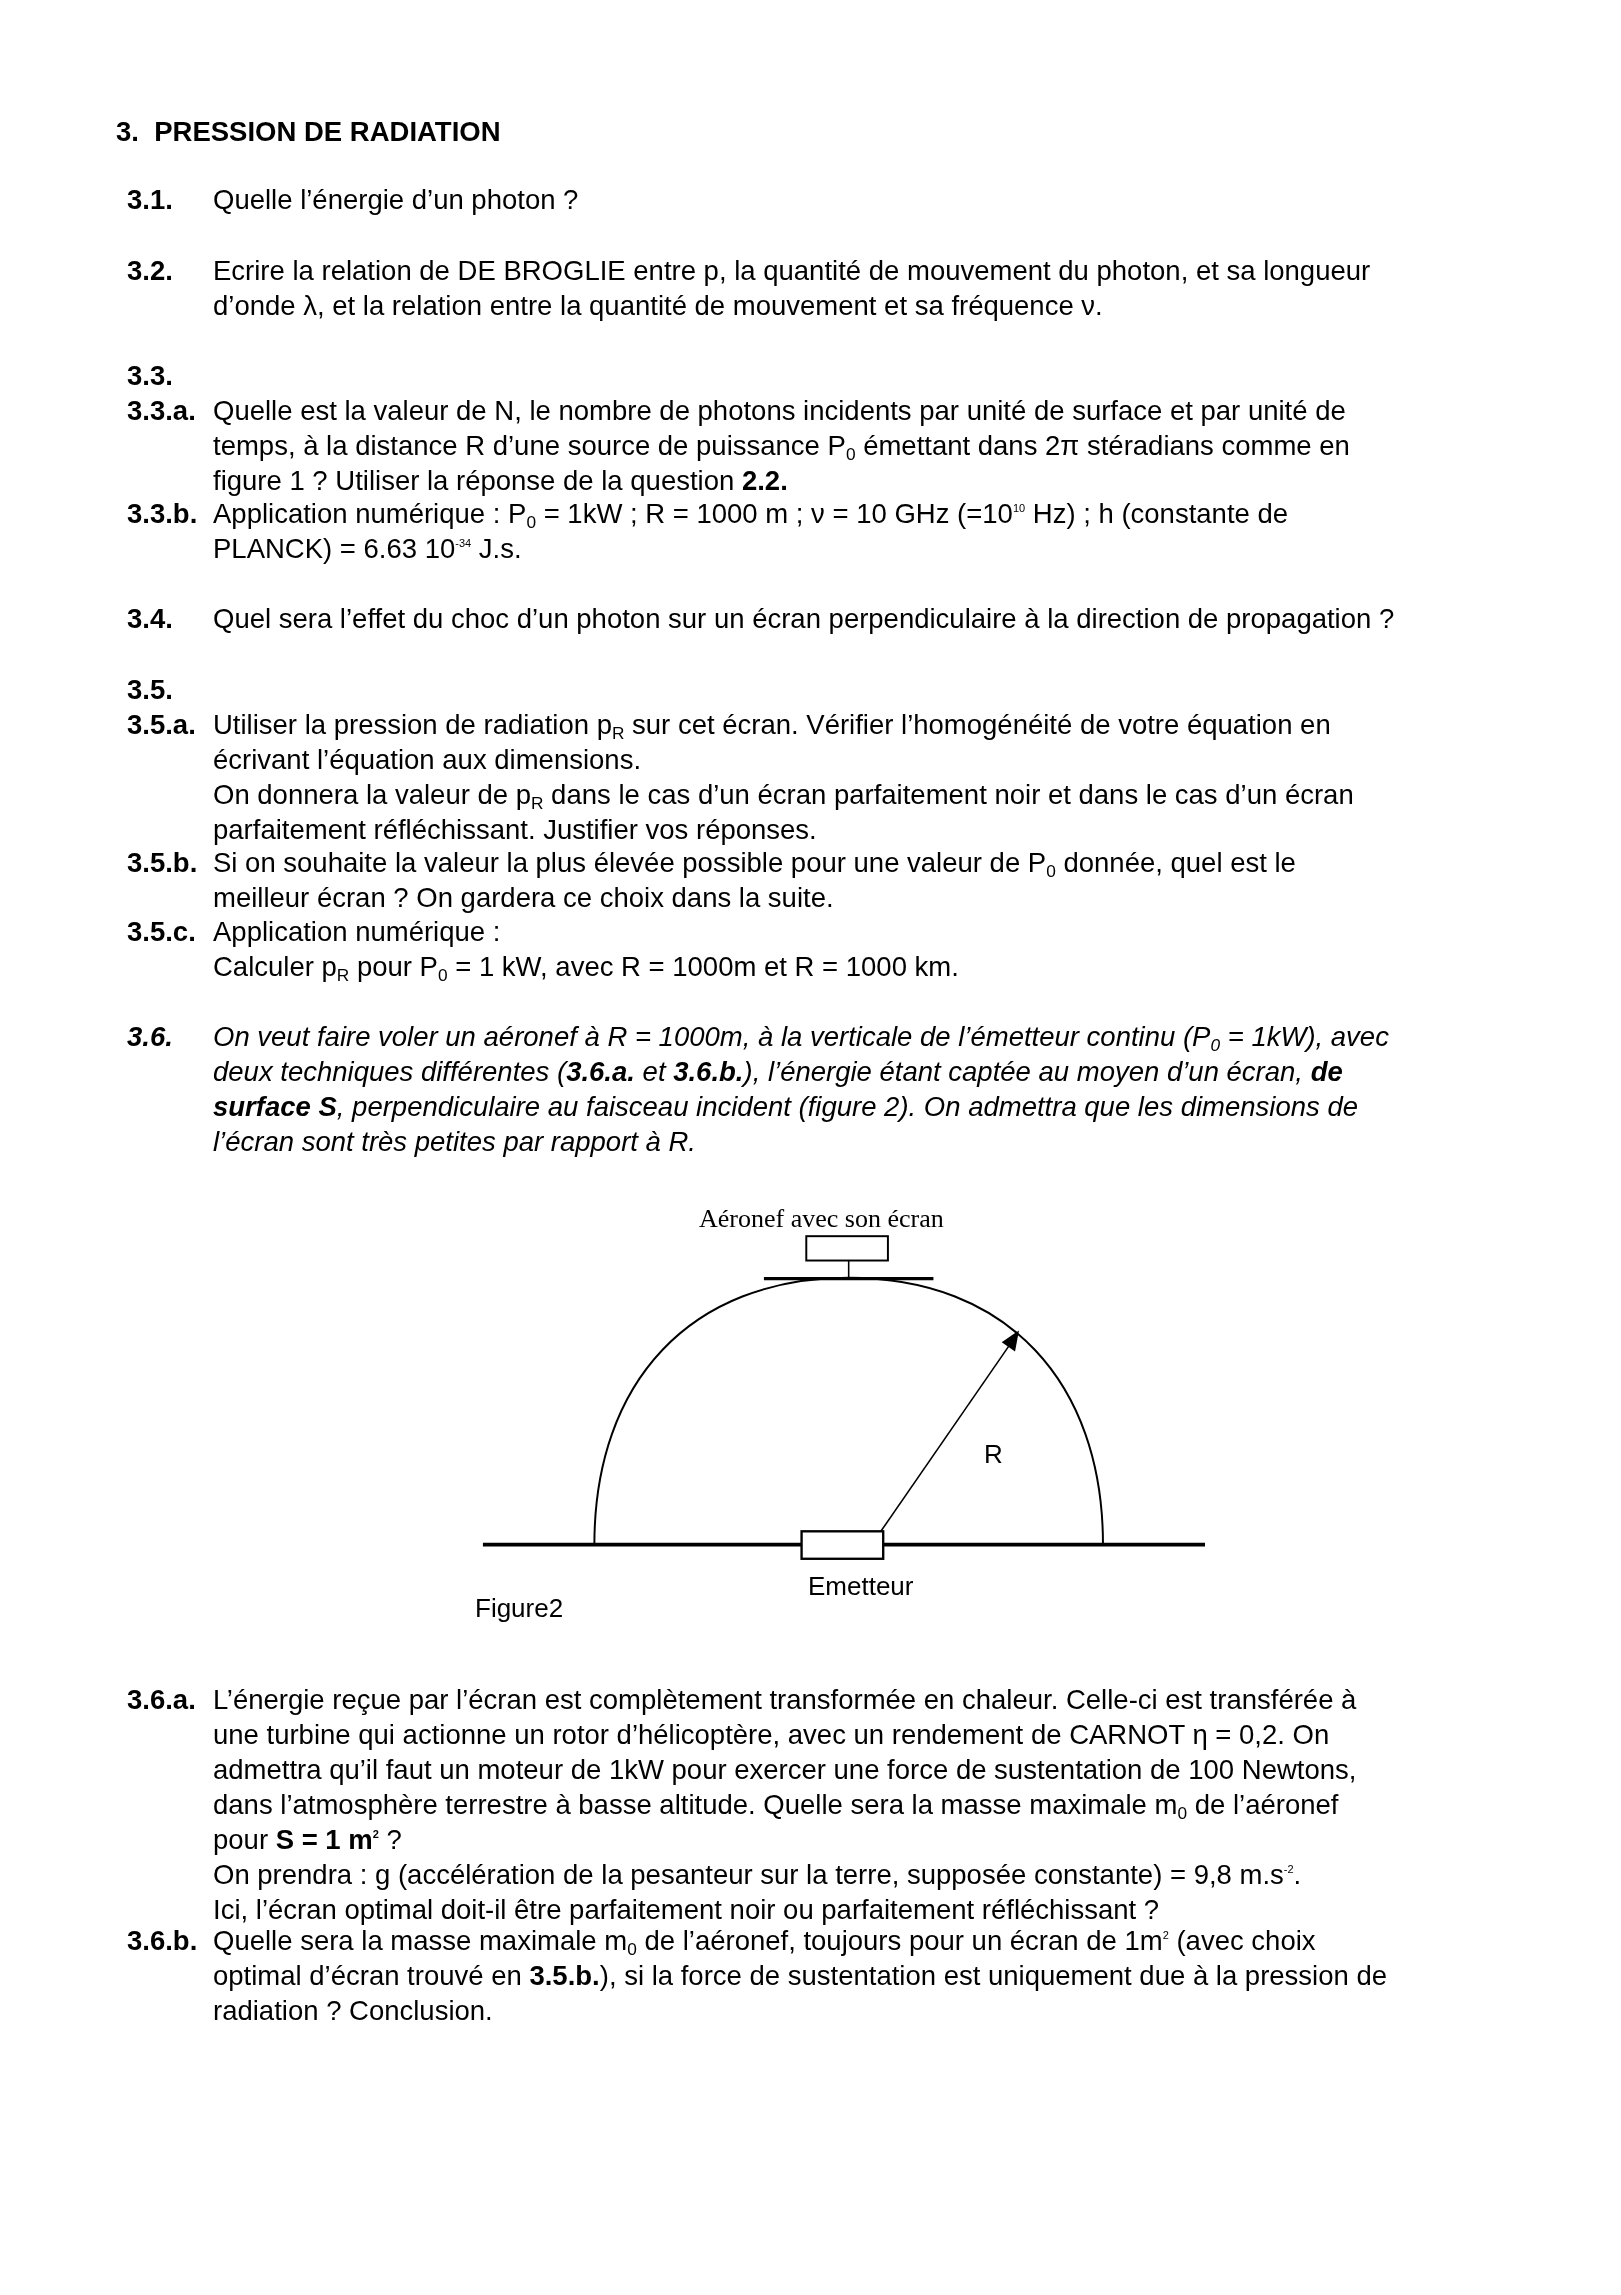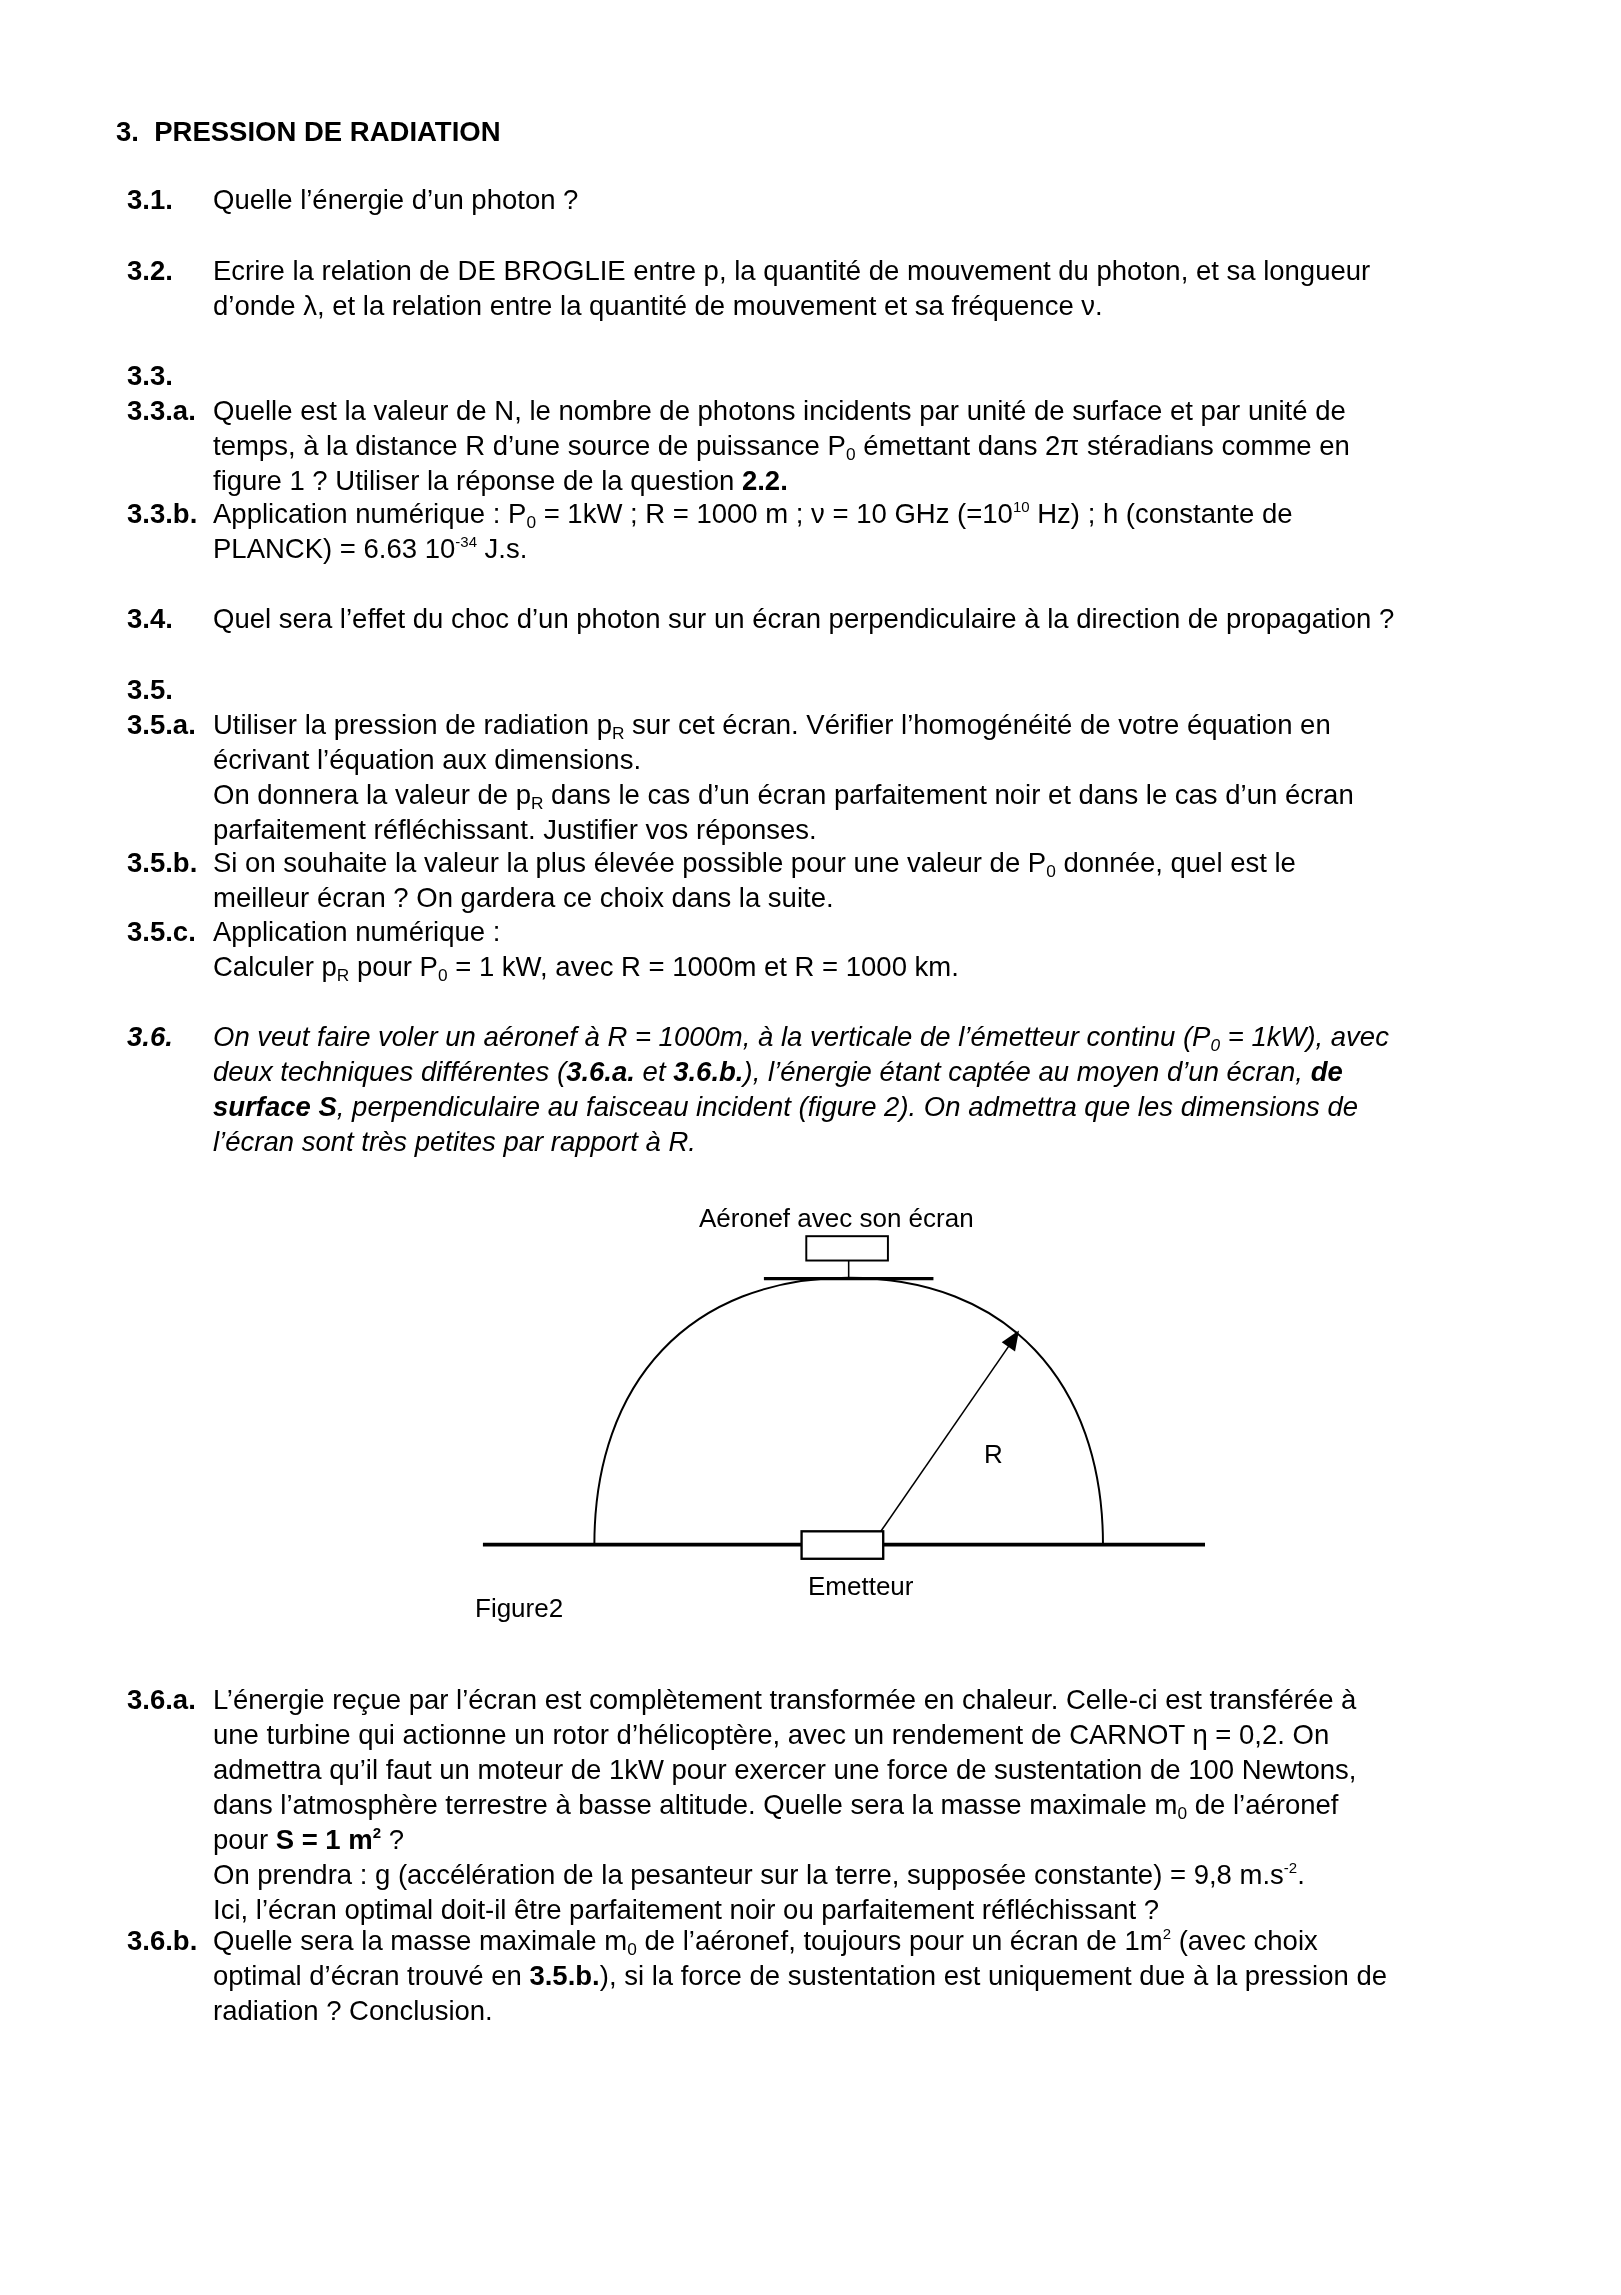--- a/index.html
+++ b/index.html
@@ -9,21 +9,21 @@
     font-size: 27.5px; line-height: 35px;
   }
   .page { position: absolute; left: 0; top: 0; width: 1622px; height: 2029px; border-radius: 22px; }
   .section-title { position: absolute; left: 116px; top: 114px; font-weight: bold; font-size: 27.5px; }
   .q { position: absolute; left: 116px; width: 1429px; }
   .q .num { position: absolute; left: 0; top: 0; font-weight: bold; margin-left: 11px; }
   .q .body { margin-left: 97px; }
   .q .line { display: block; white-space: nowrap; }
   b { font-weight: bold; }
   sub { font-size: 17.3px; vertical-align: -4.7px; line-height: 0; }
-  sup { font-size: 15px; vertical-align: 11px; line-height: 0; }
+  sup { font-size: 11px; vertical-align: 11px; line-height: 0; }
   .fig { position: absolute; left: 0; top: 0; }
   .fig-text { position: absolute; font-size: 26px; white-space: nowrap; }
 </style>
 </head>
 <body>
 
 <div class="page">
 
   <div class="section-title">
     <span>3.</span>&nbsp;&nbsp;<span>PRESSION DE RADIATION</span>
@@ -123,21 +123,21 @@
 
       <line x1="1081" y1="1606" x2="1081" y2="1629" stroke="#000" stroke-width="2"></line>
 
       <rect x="1027" y="1575" width="104" height="31" fill="#fff" stroke="#000" stroke-width="2.5"></rect>
 
       <rect x="1021" y="1951" width="104" height="35" fill="#fff" stroke="#000" stroke-width="3"></rect>
 
       <line x1="1122" y1="1951" x2="1285" y2="1715" stroke="#000" stroke-width="2"></line>
       <polygon points="1298,1695 1293,1722 1276,1710" fill="#000"></polygon>
     </svg>
-    <span class="fig-text" style="left:699px;top:1201px;">Aéronef avec son écran</span>
+    <span class="fig-text" style="left:699px;top:1201px;font-family:Liberation Serif, serif;">Aéronef avec son écran</span>
     <span class="fig-text" style="left:984px;top:1437px;">R</span>
     <span class="fig-text" style="left:808px;top:1569px;text-align:right;">Emetteur</span>
     <span class="fig-text" style="left:475px;top:1591px;">Figure2</span>
   </div>
 
   <div class="q" style="top:1682px;">
     <span class="num">3.6.a.</span>
     <div class="body">
       <span class="line">L’énergie reçue par l’écran est complètement transformée en chaleur. Celle-ci est transférée à</span>
       <span class="line">une turbine qui actionne un rotor d’hélicoptère, avec un rendement de CARNOT η = 0,2. On</span>

